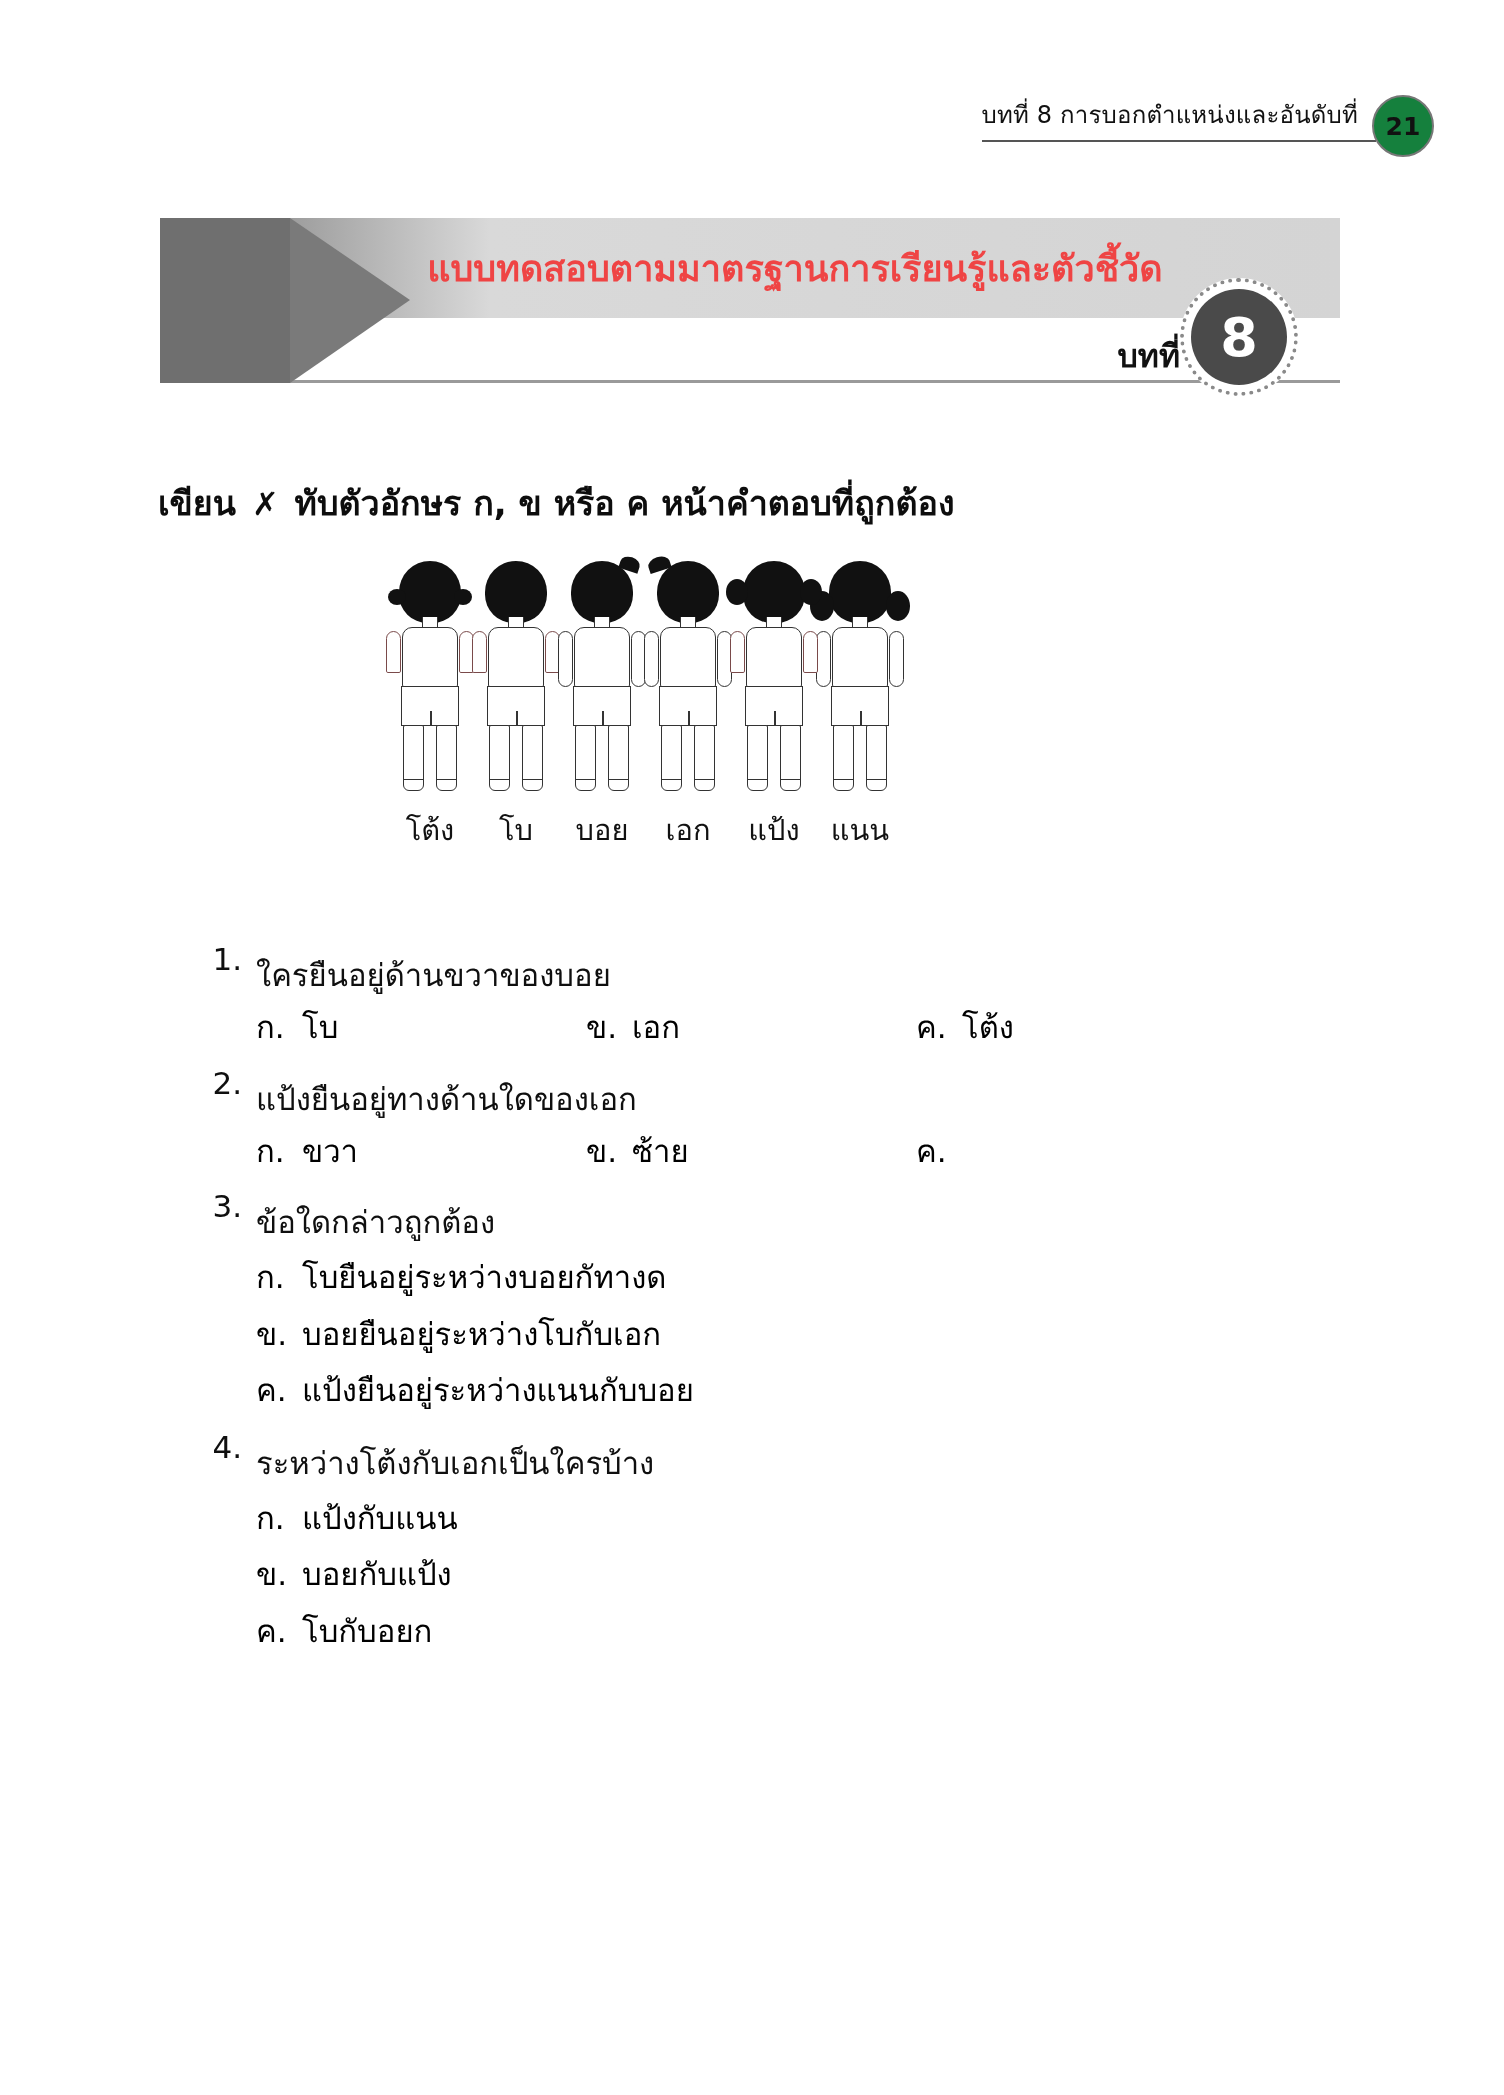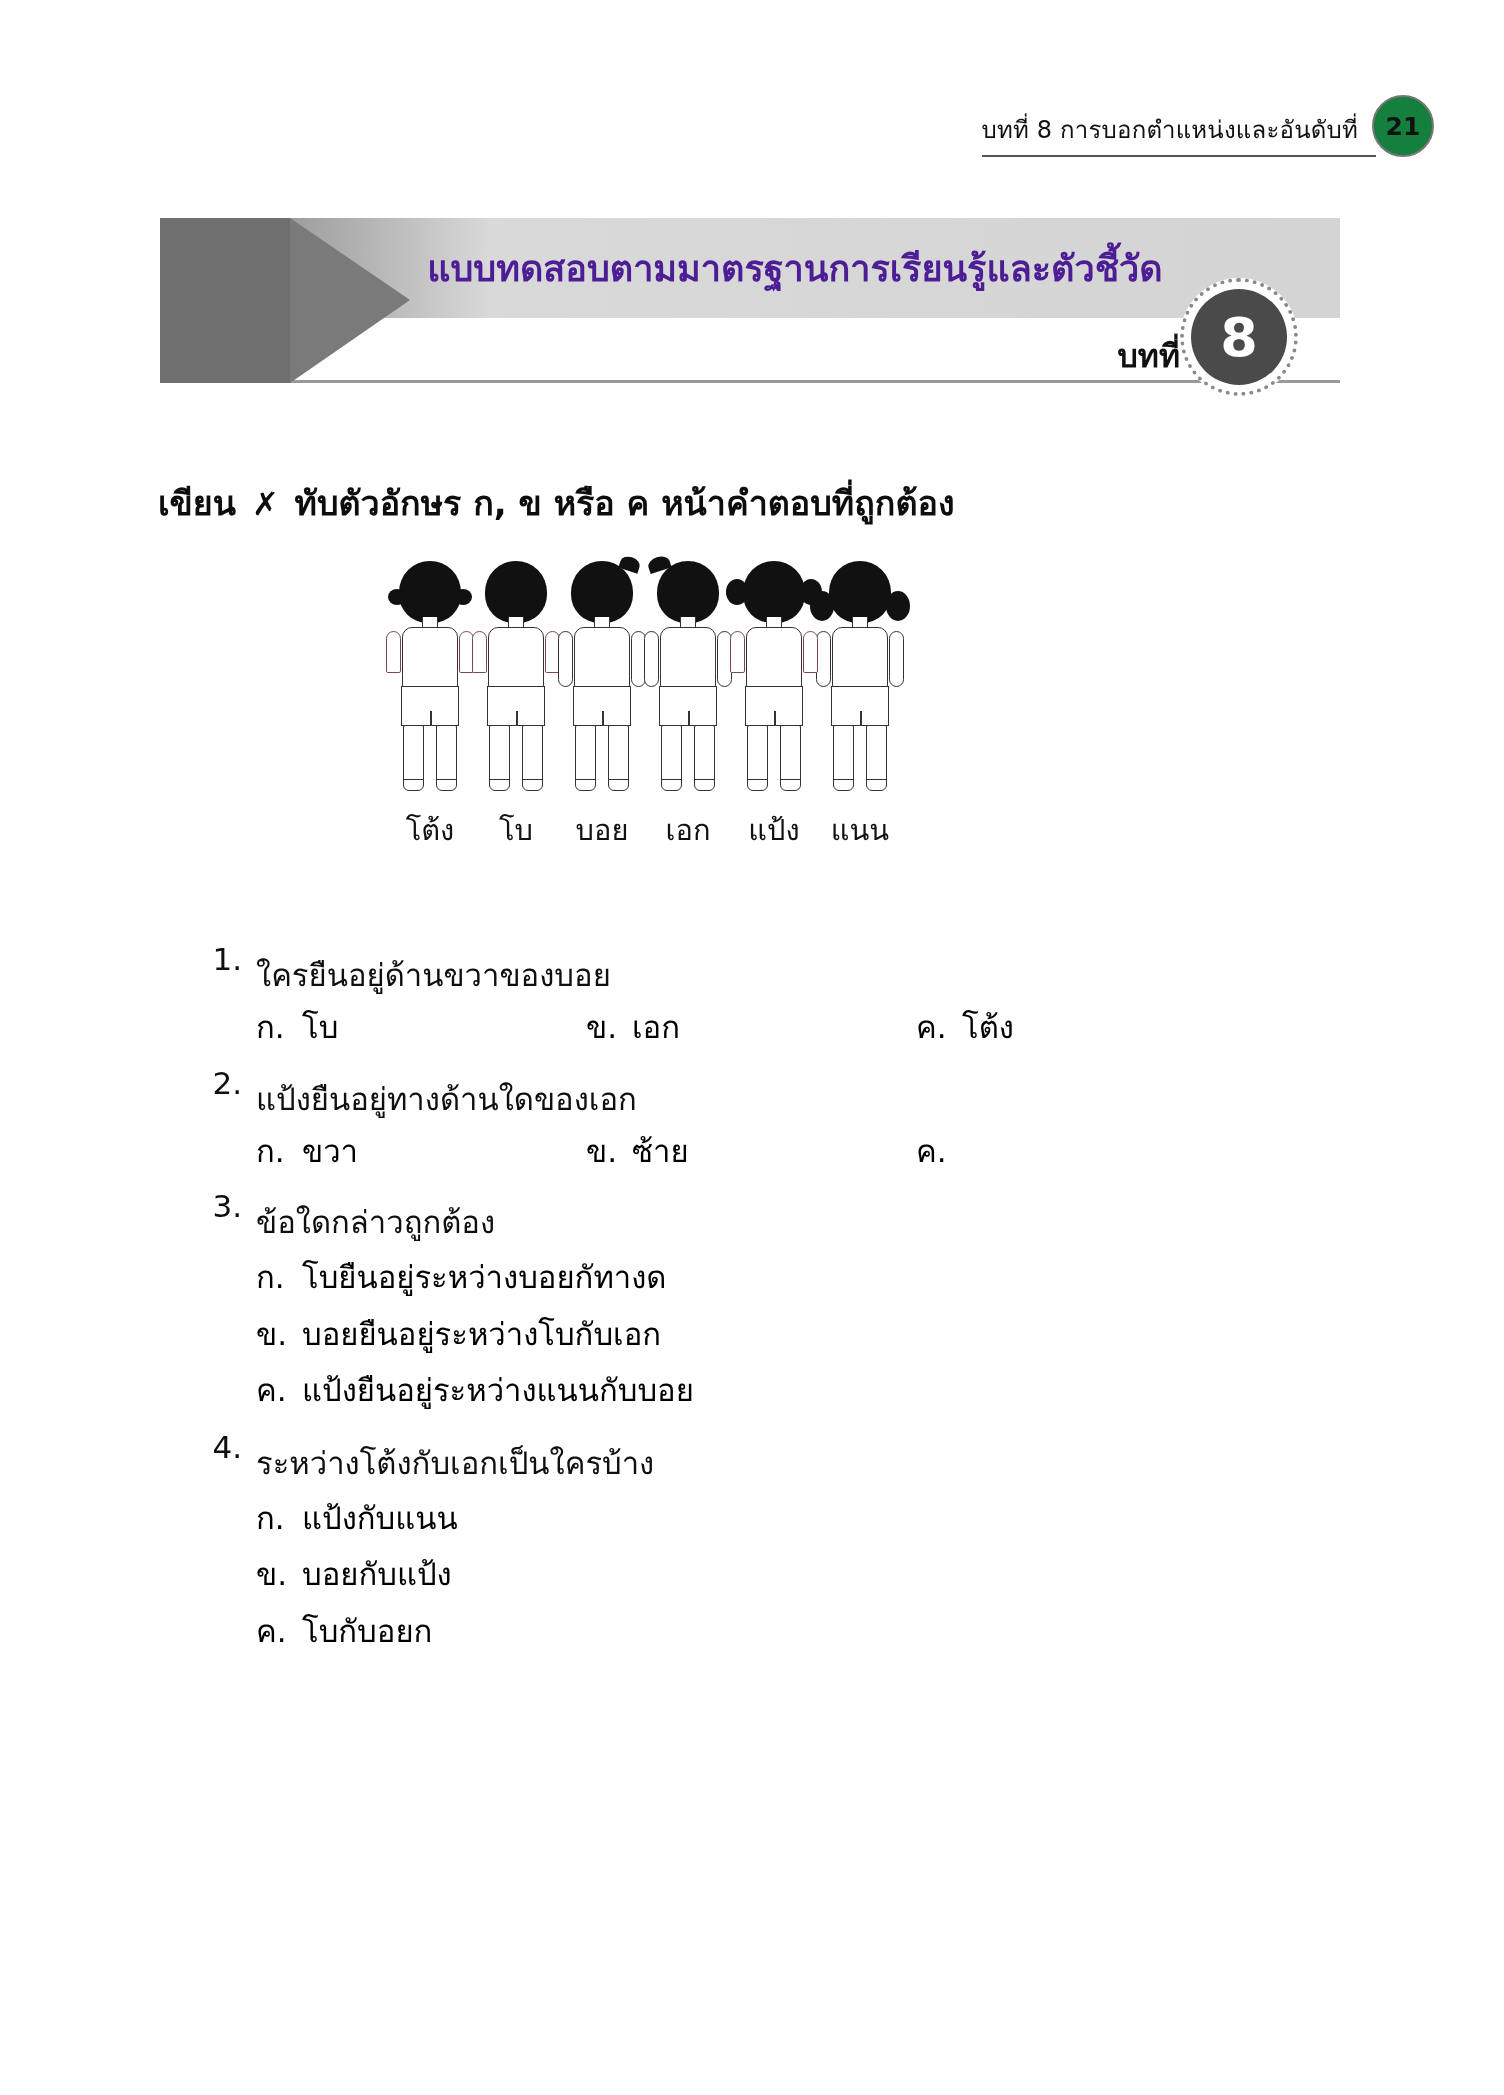--- a/index.html
+++ b/index.html
@@ -15,21 +15,21 @@
     color: #000;
     overflow: hidden;
   }
 
   
   .page-header {
     position: absolute;
     top: 95px;
     right: 70px;
     display: flex;
-    align-items: flex-end;
+    align-items: flex-start;
     gap: 0;
   }
   .header-text {
     font-size: 24px;
     color: #111;
     padding-right: 18px;
     padding-bottom: 6px;
     border-bottom: 2px solid #555;
     letter-spacing: 0.2px;
     white-space: nowrap;
@@ -88,21 +88,21 @@
     position: absolute;
     left: 0;
     top: 0;
     width: 1180px;
     height: 100px;
     display: flex;
     align-items: center;
     justify-content: center;
     font-size: 36px;
     font-weight: bold;
-    color: #4c1d95;
+    color: #ef4444;
     padding-left: 90px;
     box-sizing: border-box;
   }
   .banner-lower {
     position: absolute;
     left: 130px;
     top: 100px;
     width: 1050px;
     height: 65px;
     background: #ffffff;

